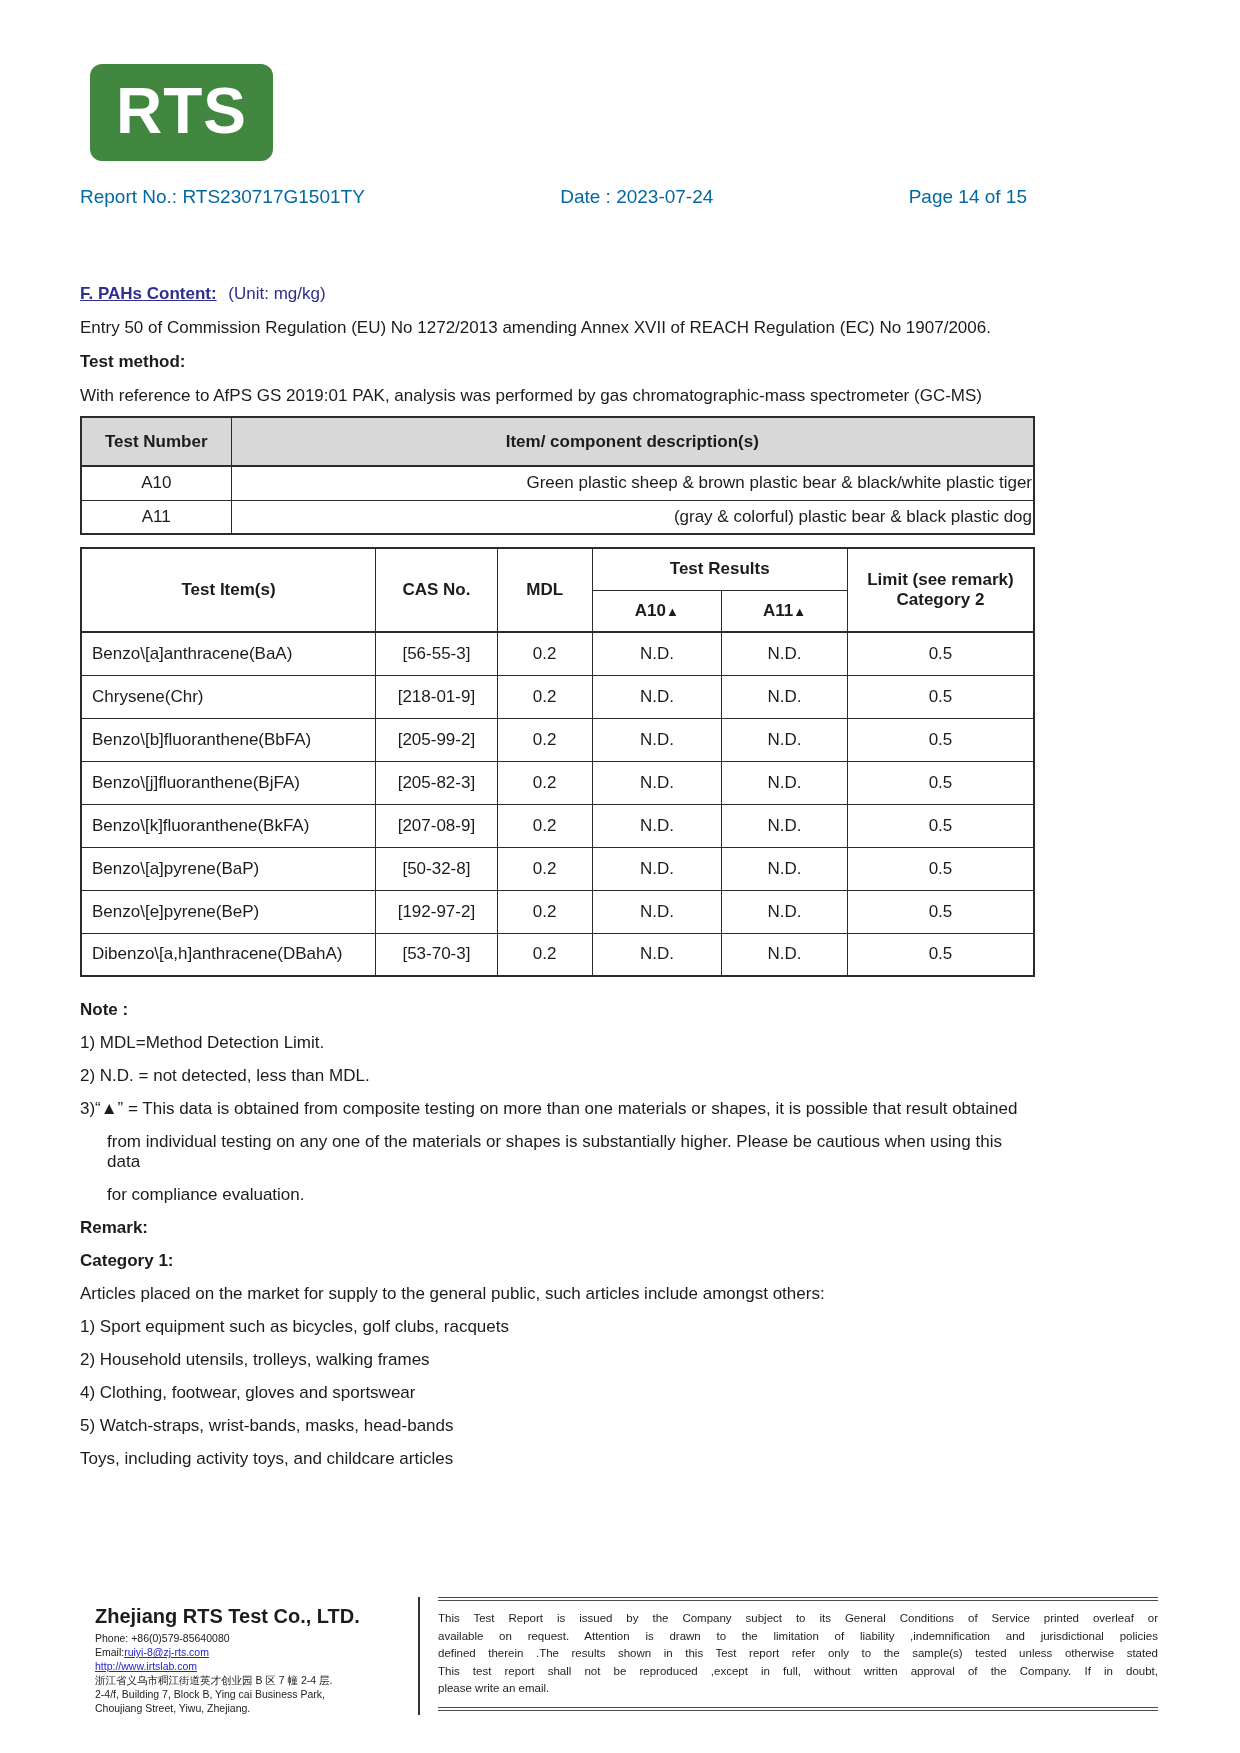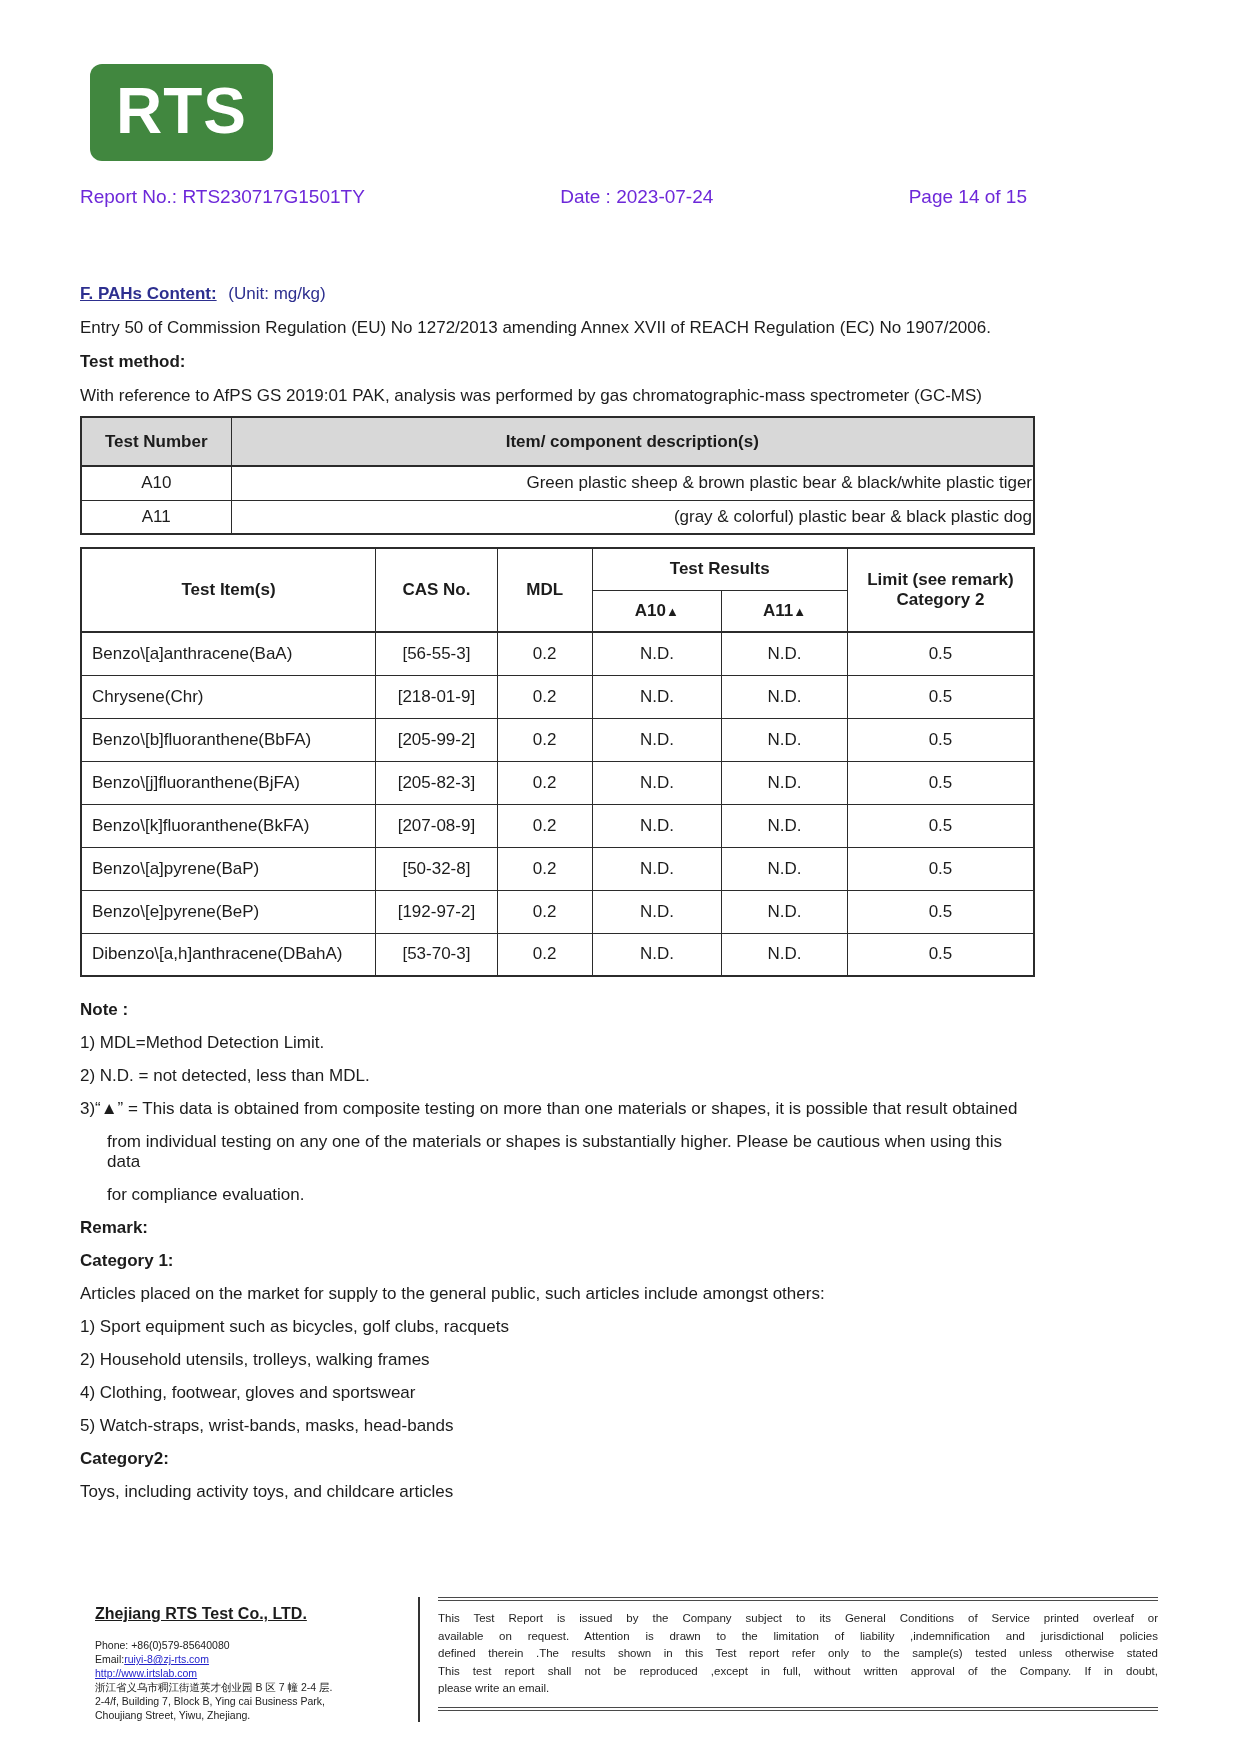--- a/index.html
+++ b/index.html
@@ -21,21 +21,21 @@
     border-radius: 12px;
     display: flex; align-items: center; justify-content: center;
   }
   .logo span {
     color: #ffffff; font-size: 64px; font-weight: bold;
     letter-spacing: 1px; transform: translateY(-2px);
   }
   .header-row {
     position: absolute; left: 80px; top: 186px; width: 947px;
     display: flex; justify-content: space-between;
-    font-size: 19px; color: #6d28d9;
+    font-size: 19px; color: #0369a1;
   }
   
   .content { position: absolute; left: 80px; top: 284px; width: 955px; }
   .sec-row { margin: 0 0 14px 0; font-size: 17px; }
   .sec-title { color: #2d2f8f; font-weight: bold; text-decoration: underline; }
   .sec-unit  { color: #2d2f8f; margin-left: 7px; }
   .para { margin: 0 0 14px 0; font-size: 17px; line-height: 20px; }
   .para.bold { font-weight: bold; }
   .para.tight { margin-bottom: 10px; }
 
@@ -64,21 +64,21 @@
   .note-line, .list-line { font-size: 17px; margin: 0 0 13px 0; line-height: 20px; }
   .note-cont { padding-left: 27px; }
   .mt { margin-top: 23px; }
 
   
   .footer {
     position: absolute; left: 95px; top: 1597px; width: 1063px;
     display: flex; align-items: stretch;
   }
   .f-left { width: 323px; padding-top: 8px; }
-  .f-company { font-size: 16px; font-weight: bold; margin-bottom: 15px; text-decoration: underline; }
+  .f-company { font-size: 20px; font-weight: bold; margin-bottom: 3px; }
   .f-small { font-size: 10.5px; line-height: 14px; color: #222; }
   .f-link { color: #2323cc; text-decoration: underline; }
   .f-right { flex: 1; border-left: 2px solid #333; padding-left: 0; }
   .f-rule { height: 4px; border-top: 1px solid #4a4a4a; border-bottom: 1px solid #4a4a4a; margin-left: 18px; }
   .f-legal { margin: 9px 0 9px 18px; font-size: 11.5px; line-height: 17.5px; color: #1f1f1f; }
   .jline { text-align: justify; text-align-last: justify; }
   .jline.last { text-align-last: left; }
 </style>
 </head>
 <body>
@@ -229,21 +229,20 @@
     <div class="note-line note-cont">from individual testing on any one of the materials or shapes is substantially higher. Please be cautious when using this data</div>
     <div class="note-line note-cont">for compliance evaluation.</div>
 
     <div class="bold-line">Remark:</div>
     <div class="bold-line">Category 1:</div>
     <div class="list-line">Articles placed on the market for supply to the general public, such articles include amongst others:</div>
     <div class="list-line">1) Sport equipment such as bicycles, golf clubs, racquets</div>
     <div class="list-line">2) Household utensils, trolleys, walking frames</div>
     <div class="list-line">4) Clothing, footwear, gloves and sportswear</div>
     <div class="list-line">5) Watch-straps, wrist-bands, masks, head-bands</div>
-    <div class="bold-line">Category2:</div>
     <div class="list-line">Toys, including activity toys, and childcare articles</div>
 
   </div>
 
   <div class="footer">
     <div class="f-left">
       <div class="f-company">Zhejiang RTS Test Co., LTD.</div>
       <div class="f-small">Phone: +86(0)579-85640080</div>
       <div class="f-small">
         <span>Email:</span><a class="f-link" href="#">ruiyi-8@zj-rts.com</a>

